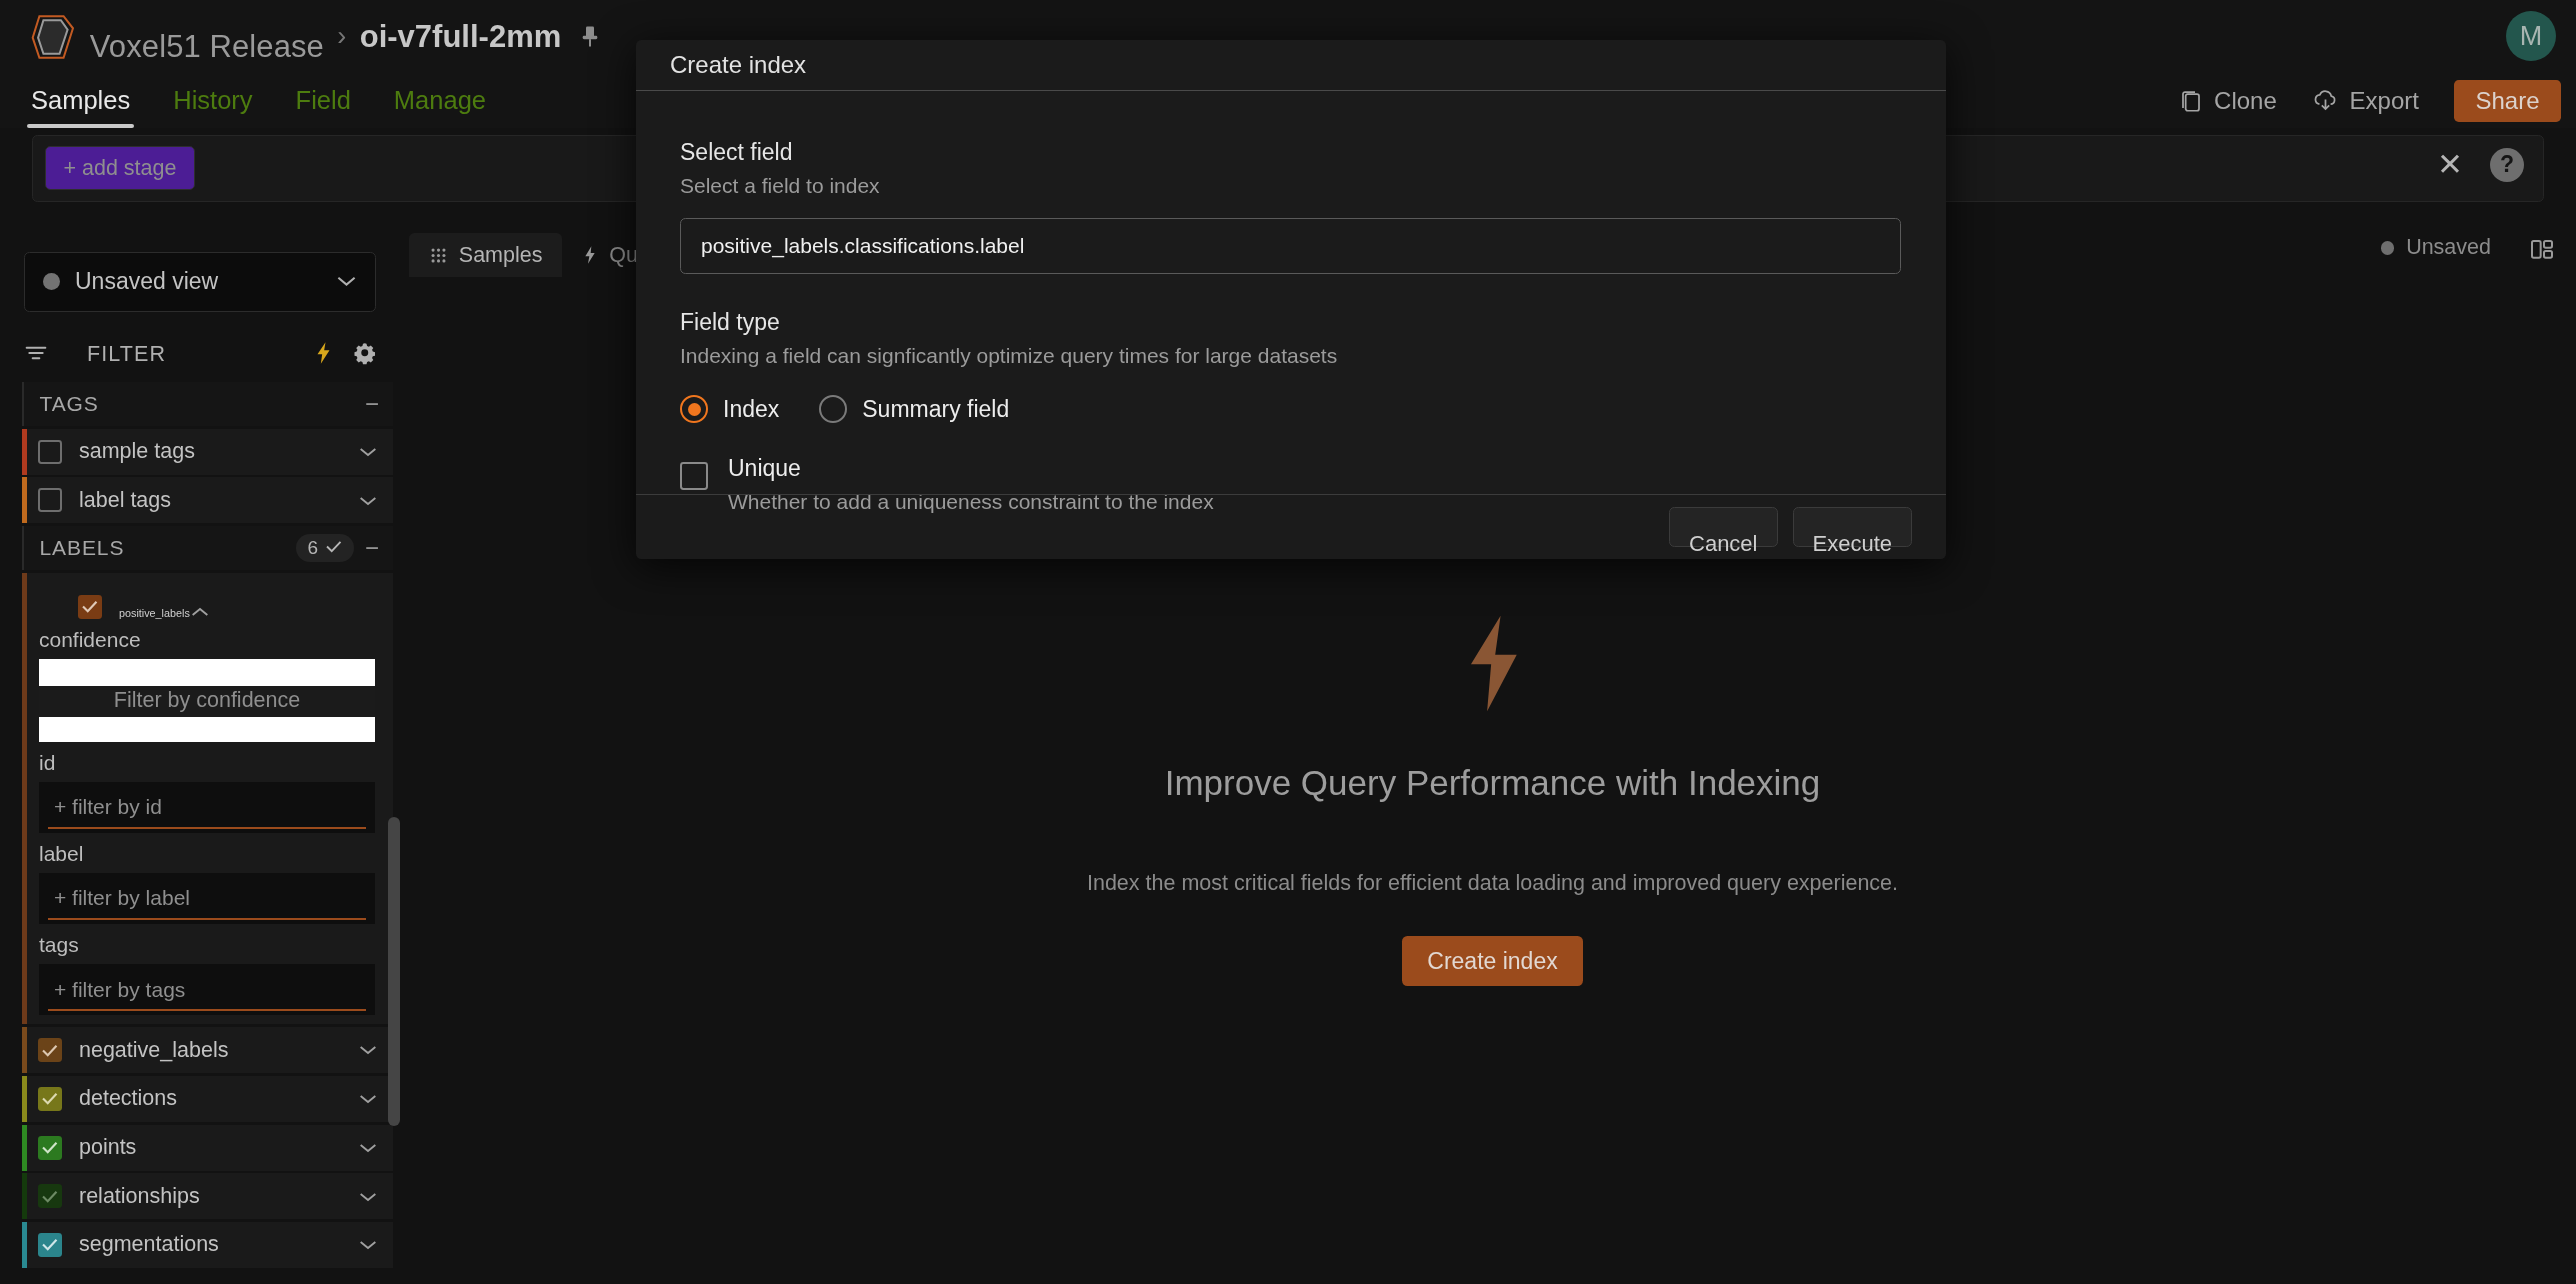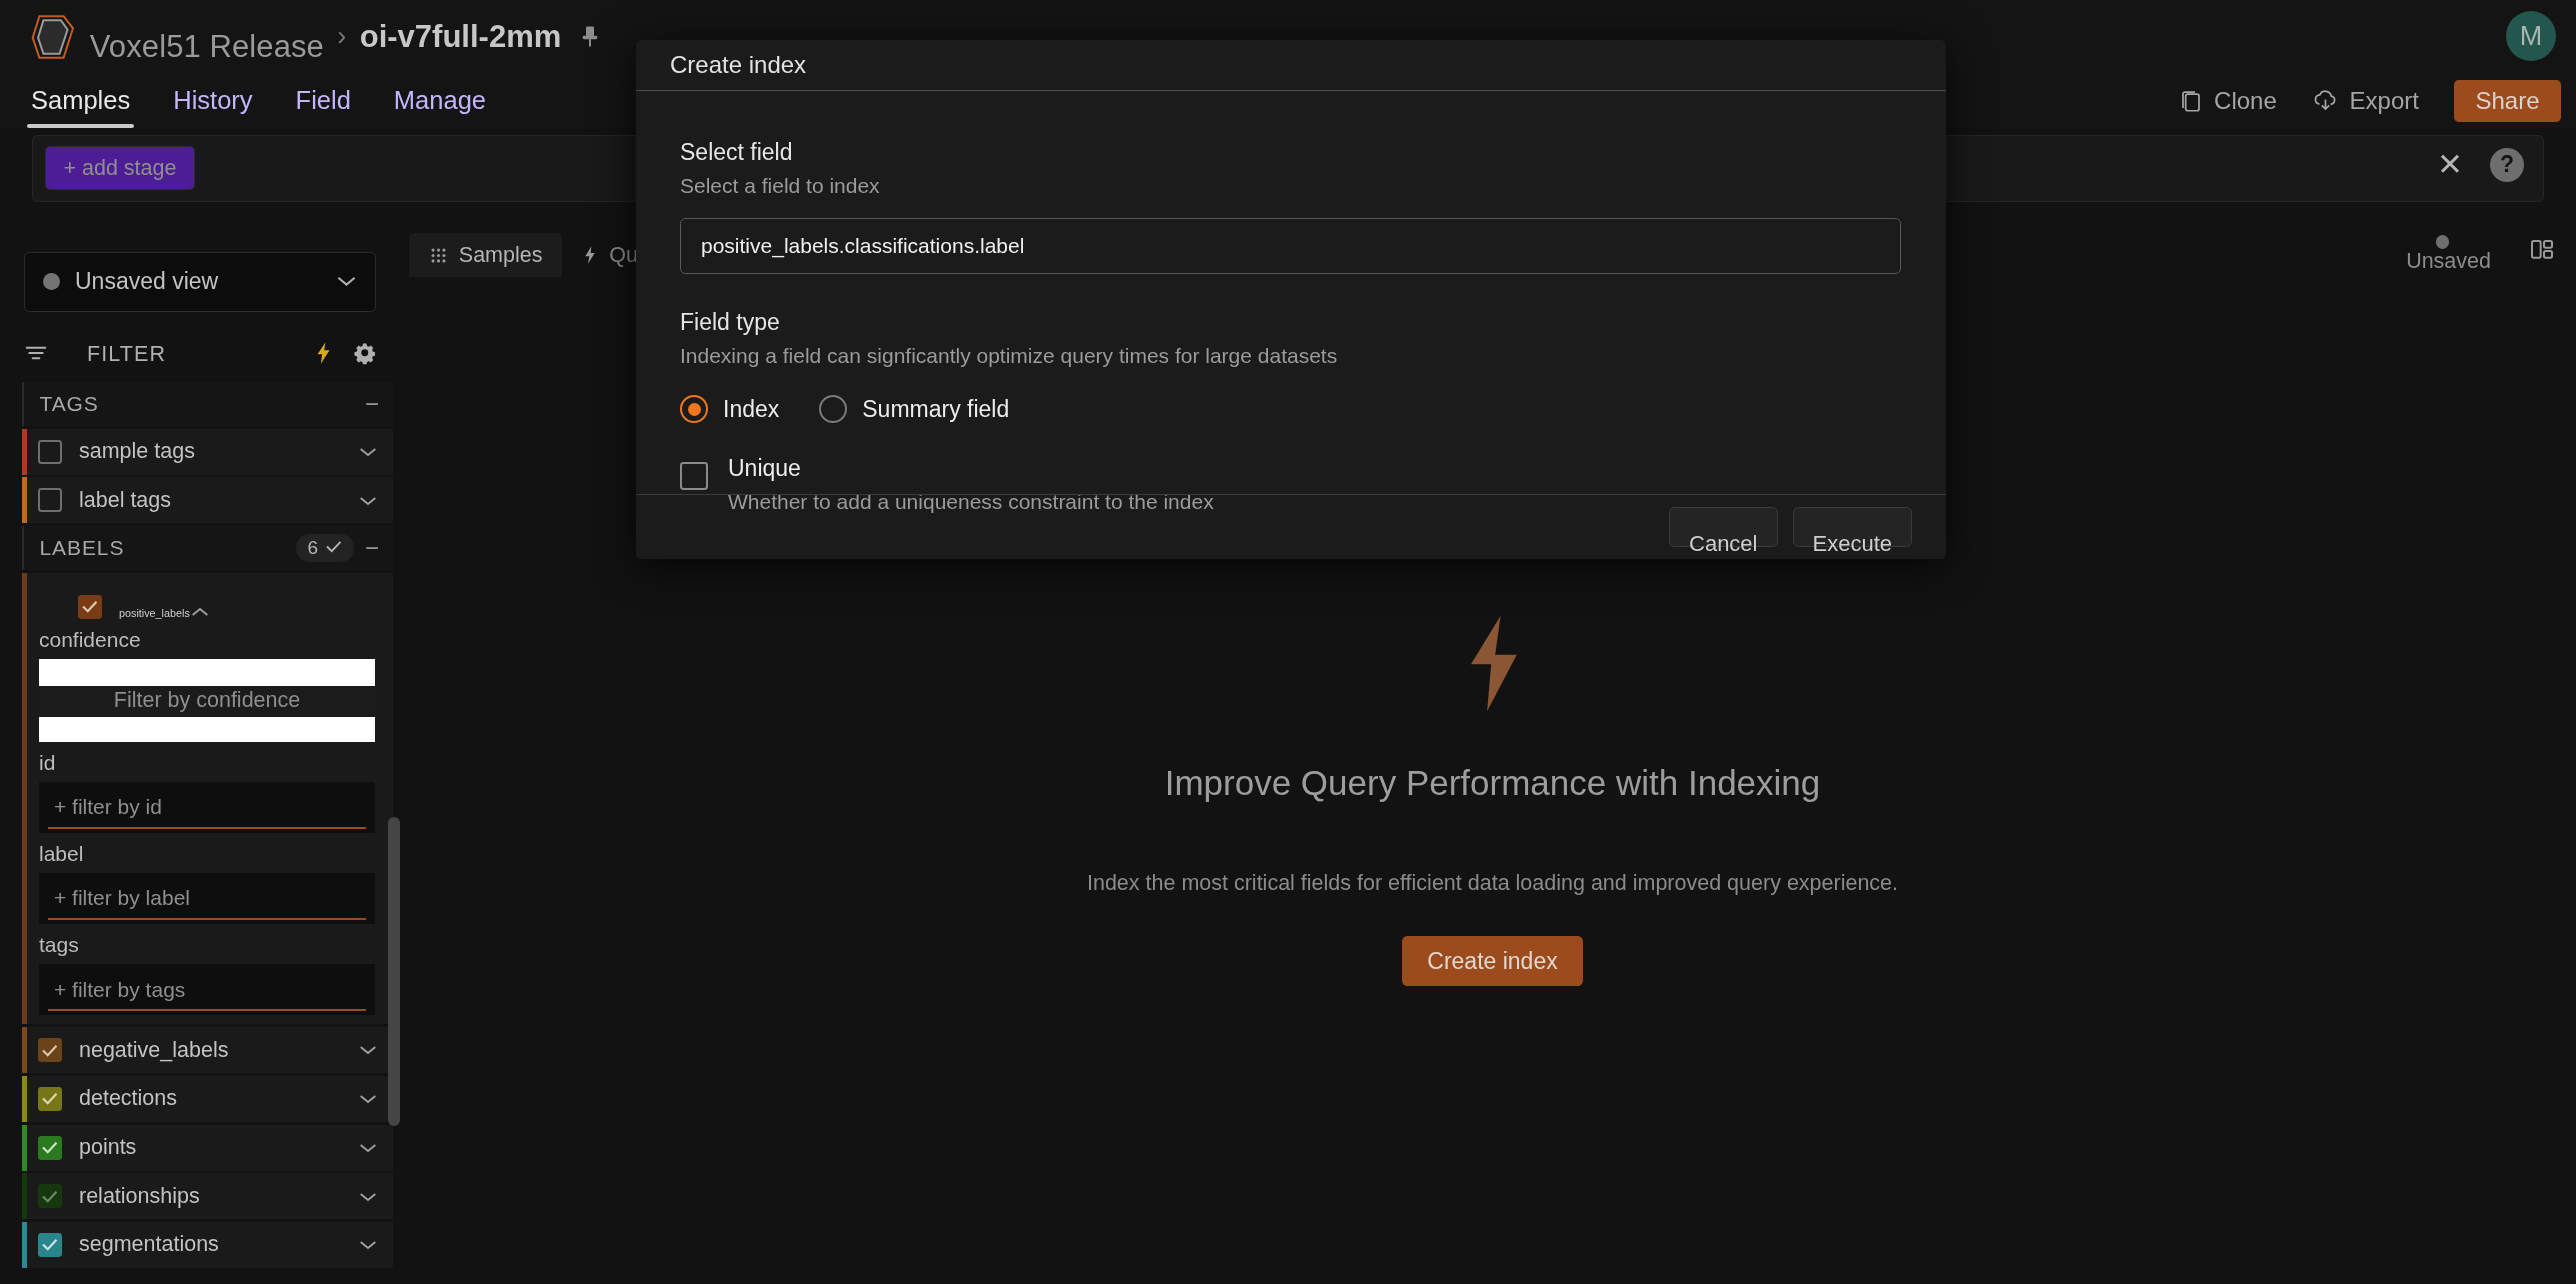--- a/index.html
+++ b/index.html
@@ -31,21 +31,21 @@
     font-size: 27px; font-weight: 400;
   }
 
   
   .tabrow {
     position: absolute; top: 73px; left: 0; width: 2576px; height: 55px;
     background: #141414; display: flex; align-items: center;
   }
   .nav-tab {
     position: relative; height: 55px; display: flex; align-items: center;
-    font-size: 25.5px; color: #c4b5fd; padding: 0 4px; margin-right: 35px;
+    font-size: 25.5px; color: #4d7c0f; padding: 0 4px; margin-right: 35px;
   }
   .nav-tab:first-child { margin-left: 27px; }
   .nav-tab.active { color: #e8e8e8; }
   .nav-tab.active::after {
     content: ""; position: absolute; bottom: 0; left: 0; right: 0;
     height: 4px; background: #c9c9c9; border-radius: 2px;
   }
   .top-actions { position: absolute; right: 15px; top: 0; height: 55px; display: flex; align-items: center; }
   .t-act { display: flex; align-items: center; font-size: 24px; color: #a5a5a5; margin-right: 35px; }
   .t-act .ti { margin-right: 10.8px; display: flex; align-items: center; }
@@ -84,21 +84,21 @@
     display: flex; align-items: flex-end;
   }
   .ptab {
     display: flex; align-items: center; height: 44px; padding: 0 20px;
     font-size: 21.5px; color: #8a8a8a; border-radius: 5.4px 5.4px 0 0;
   }
   .ptab.active { background: #1c1c1c; color: #b4b4b4; }
   .ptab .pti { margin-right: 10.8px; display: flex; }
   .unsaved-ind {
     position: absolute; right: 85px; top: 9.4px; display: flex; align-items: center;
-    font-size: 21.5px; color: #8c8c8c; flex-direction: column;
+    font-size: 21.5px; color: #8c8c8c;
   }
   .unsaved-dot { width: 13.4px; height: 13.4px; border-radius: 50%; background: #6f6f6f; margin-right: 12px; }
   .layout-icon { position: absolute; right: 20px; top: 9.4px; }
 
   
   .sidebar {
     position: absolute; top: 226px; left: 0; width: 403px; bottom: 0;
     background: #121212;
   }
   .view-select {

